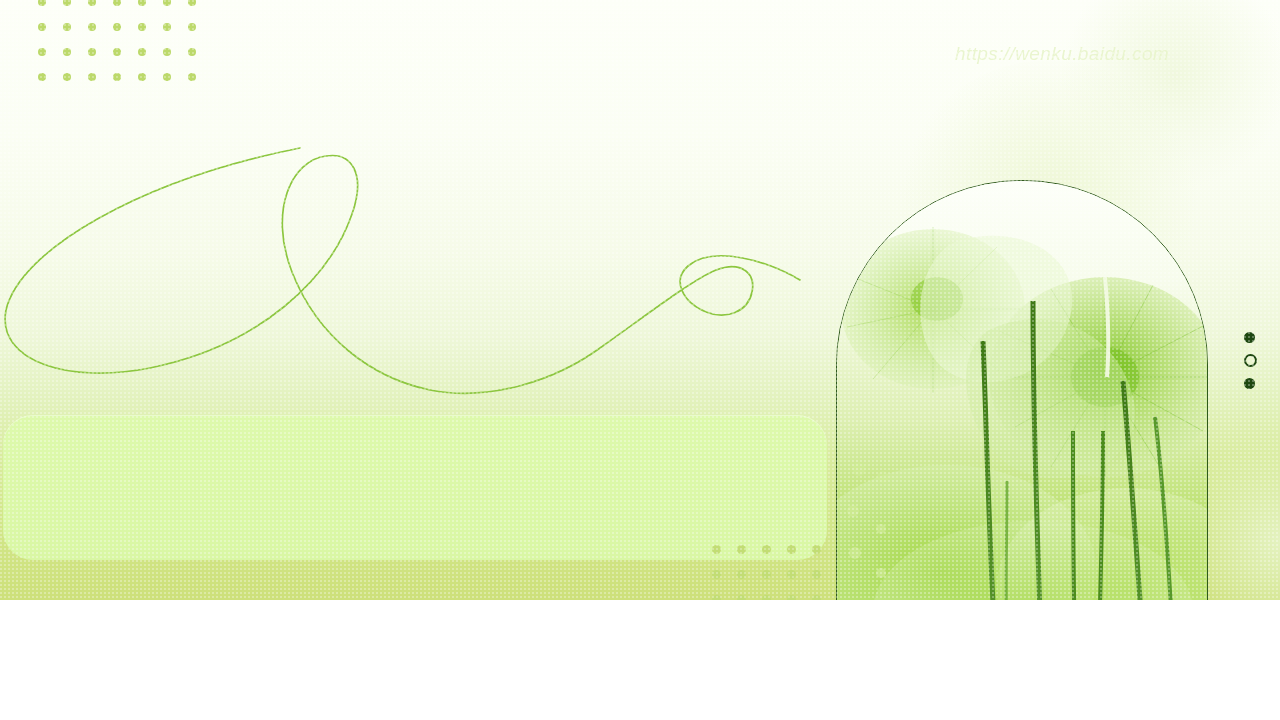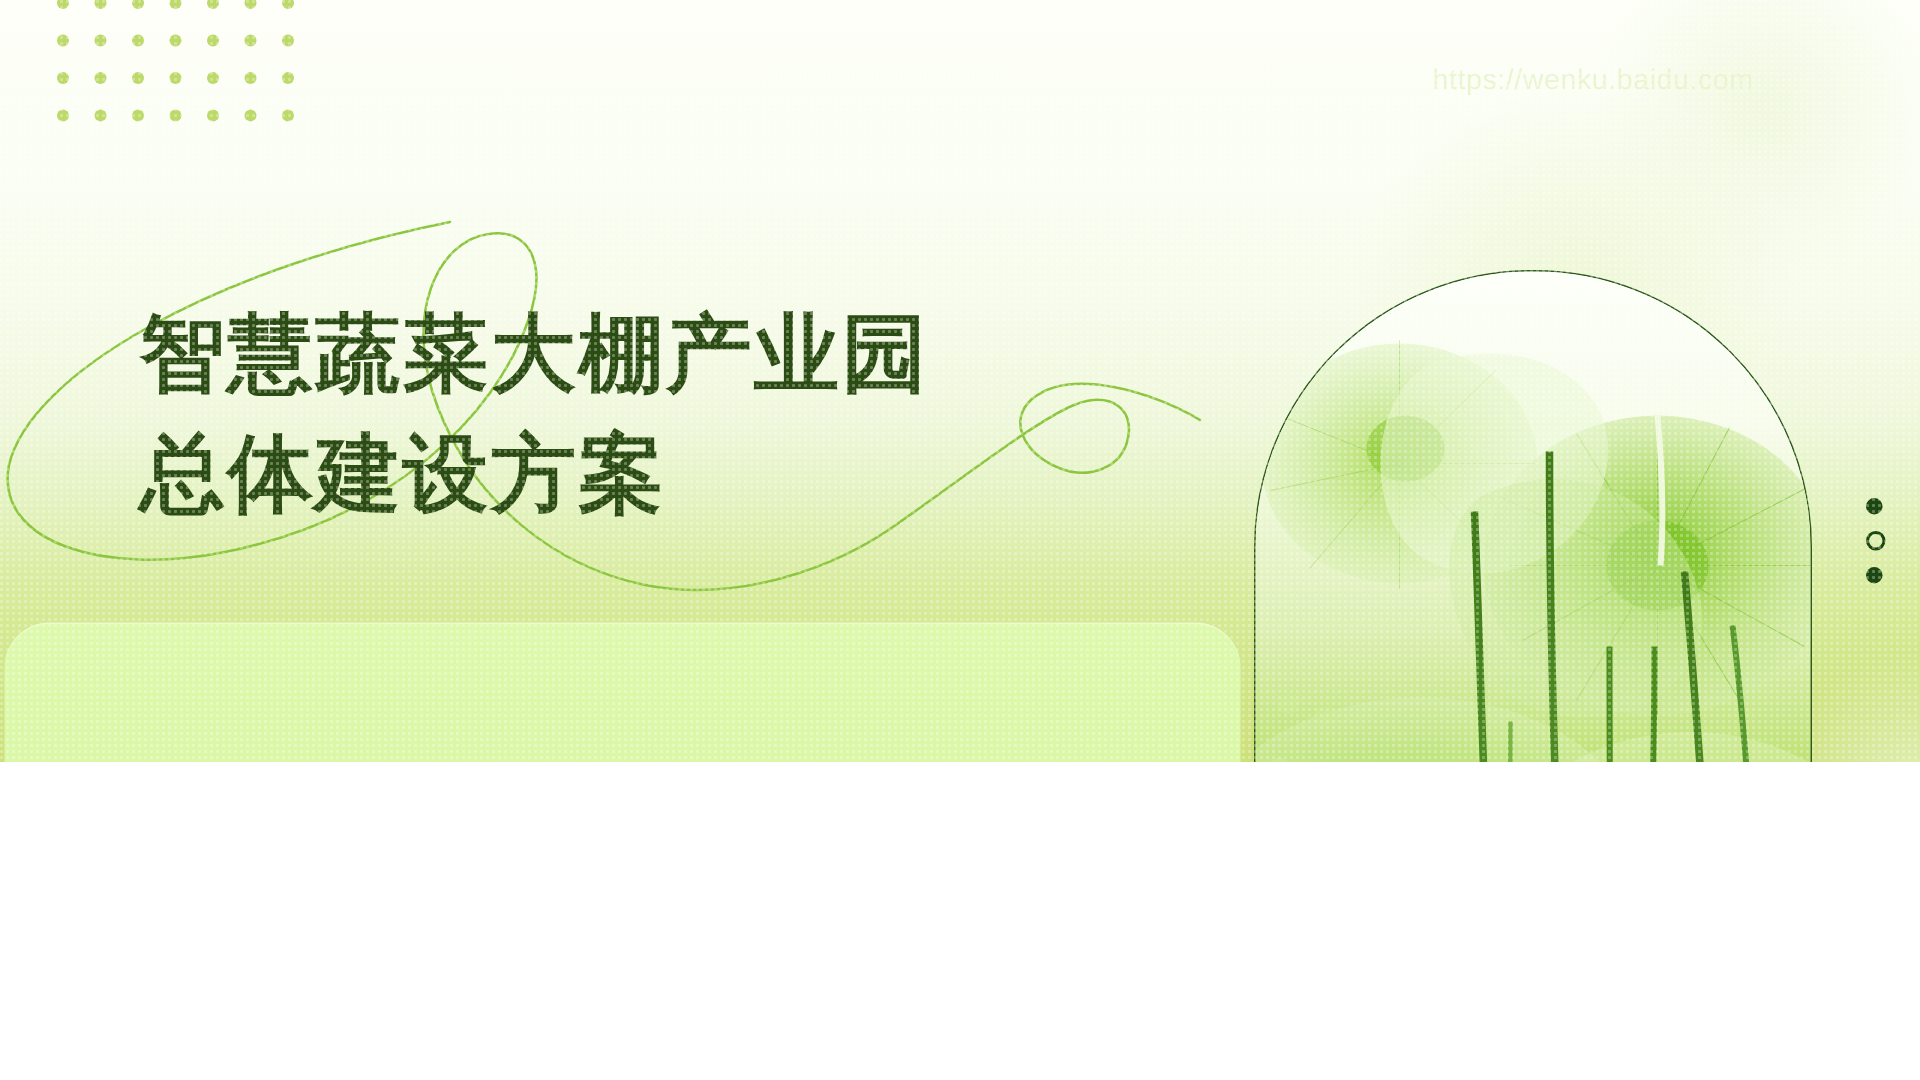--- a/index.html
+++ b/index.html
@@ -1,24 +1,25 @@
 <!DOCTYPE html>
 <html><head>
 <meta charset="utf-8">
 <style>
   html,body{margin:0;padding:0;}
   body{
     width:1280px;height:720px;overflow:hidden;
     font-family:"Liberation Sans","DejaVu Sans",sans-serif;
   }
   #slide{
-    position:relative;width:1280px;height:508px;overflow:hidden;
+    position:relative;width:1280px;height:600px;overflow:hidden;
     background:linear-gradient(to bottom,
       #fdfff8 0%, #fbfef4 22%, #f6fbe9 42%, #eef7d9 56%,
       #e3f2bf 66%, #d9ec9f 76%, #d2e78b 86%, #cde07a 100%);
+    font-style:italic;
   }
   
   #slide::after{
     content:"";position:absolute;inset:0;pointer-events:none;
     background-image:radial-gradient(circle at 1px 1px, rgba(255,255,255,.55) 0.9px, transparent 1.1px);
     background-size:4px 4px;opacity:.55;
   }
 
   
   .dotgrid{position:absolute;}
@@ -154,22 +155,20 @@
       <i style="left: 50px; top: 50px; width: 9px; height: 9px; background: rgb(194, 221, 116);"></i>
       <i style="left: 75px; top: 50px; width: 9px; height: 9px; background: rgb(194, 221, 116);"></i>
       <i style="left: 100px; top: 50px; width: 9px; height: 9px; background: rgb(194, 221, 116);"></i>
       <i style="left: 0px; top: 75px; width: 9px; height: 9px; background: rgb(194, 221, 116);"></i>
       <i style="left: 25px; top: 75px; width: 9px; height: 9px; background: rgb(194, 221, 116);"></i>
       <i style="left: 50px; top: 75px; width: 9px; height: 9px; background: rgb(194, 221, 116);"></i>
       <i style="left: 75px; top: 75px; width: 9px; height: 9px; background: rgb(194, 221, 116);"></i>
       <i style="left: 100px; top: 75px; width: 9px; height: 9px; background: rgb(194, 221, 116);"></i>
     </div>
 
-  <div id="title">智慧蔬菜大棚产业园
-总体建设方案</div>
 
   <div id="arch">
     <svg class="pad" viewBox="0 0 370 459" preserveAspectRatio="xMidYMid slice">
       <defs>
         <radialGradient id="leafA" cx="50%" cy="45%" r="62%">
           <stop offset="0%" stop-color="#7cc41e" stop-opacity="0.92"></stop>
           <stop offset="42%" stop-color="#a7d85a" stop-opacity="0.72"></stop>
           <stop offset="100%" stop-color="#ddf0b6" stop-opacity="0.38"></stop>
         </radialGradient>
         <radialGradient id="leafB" cx="48%" cy="50%" r="66%">

